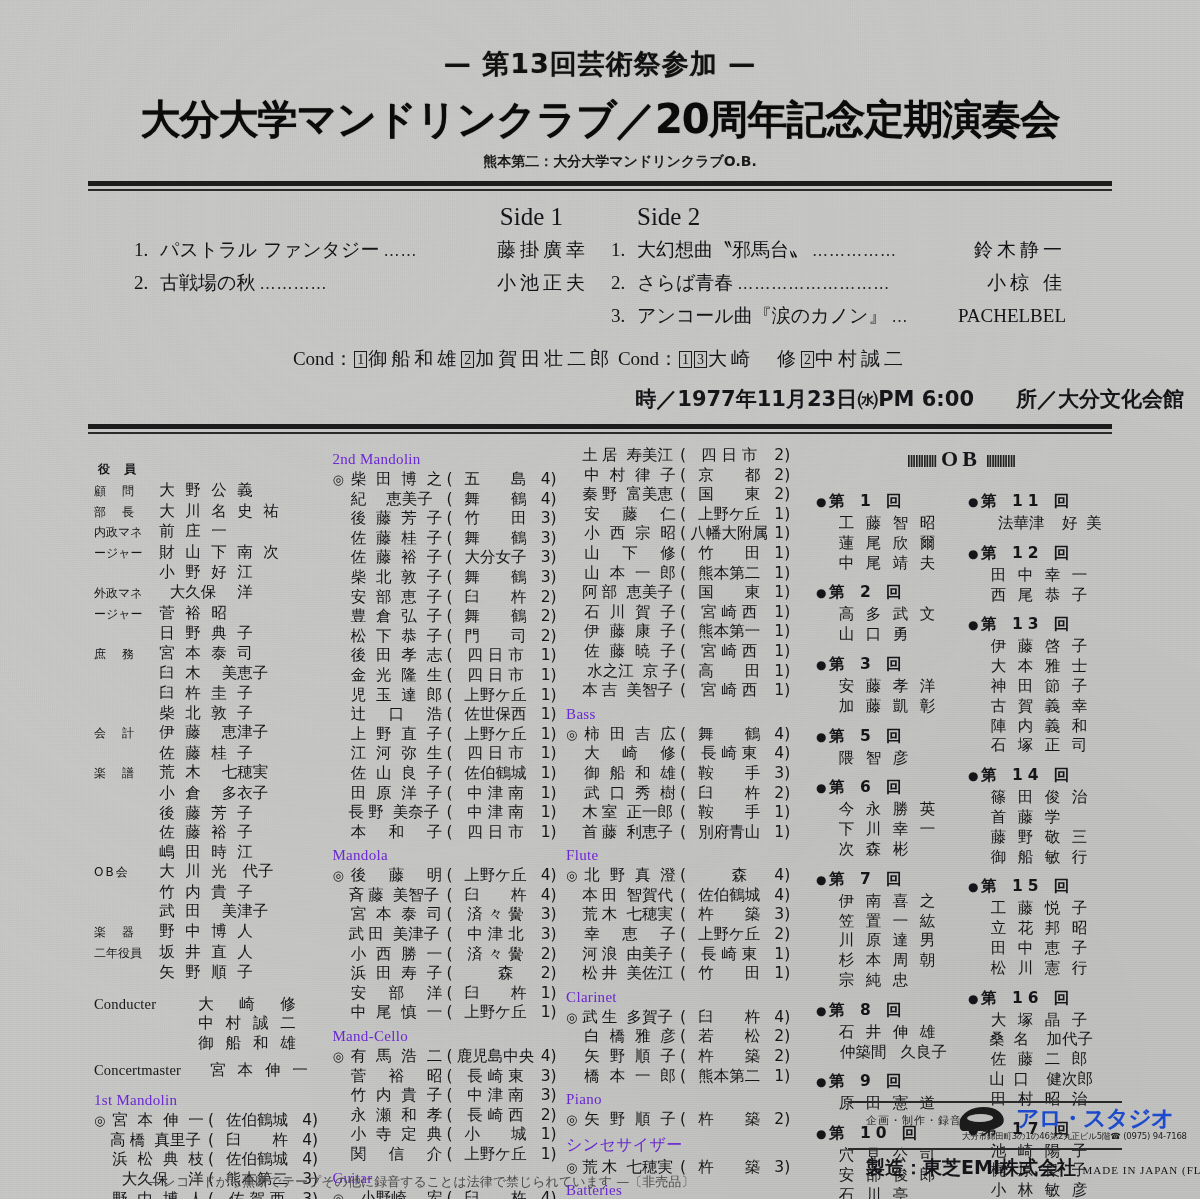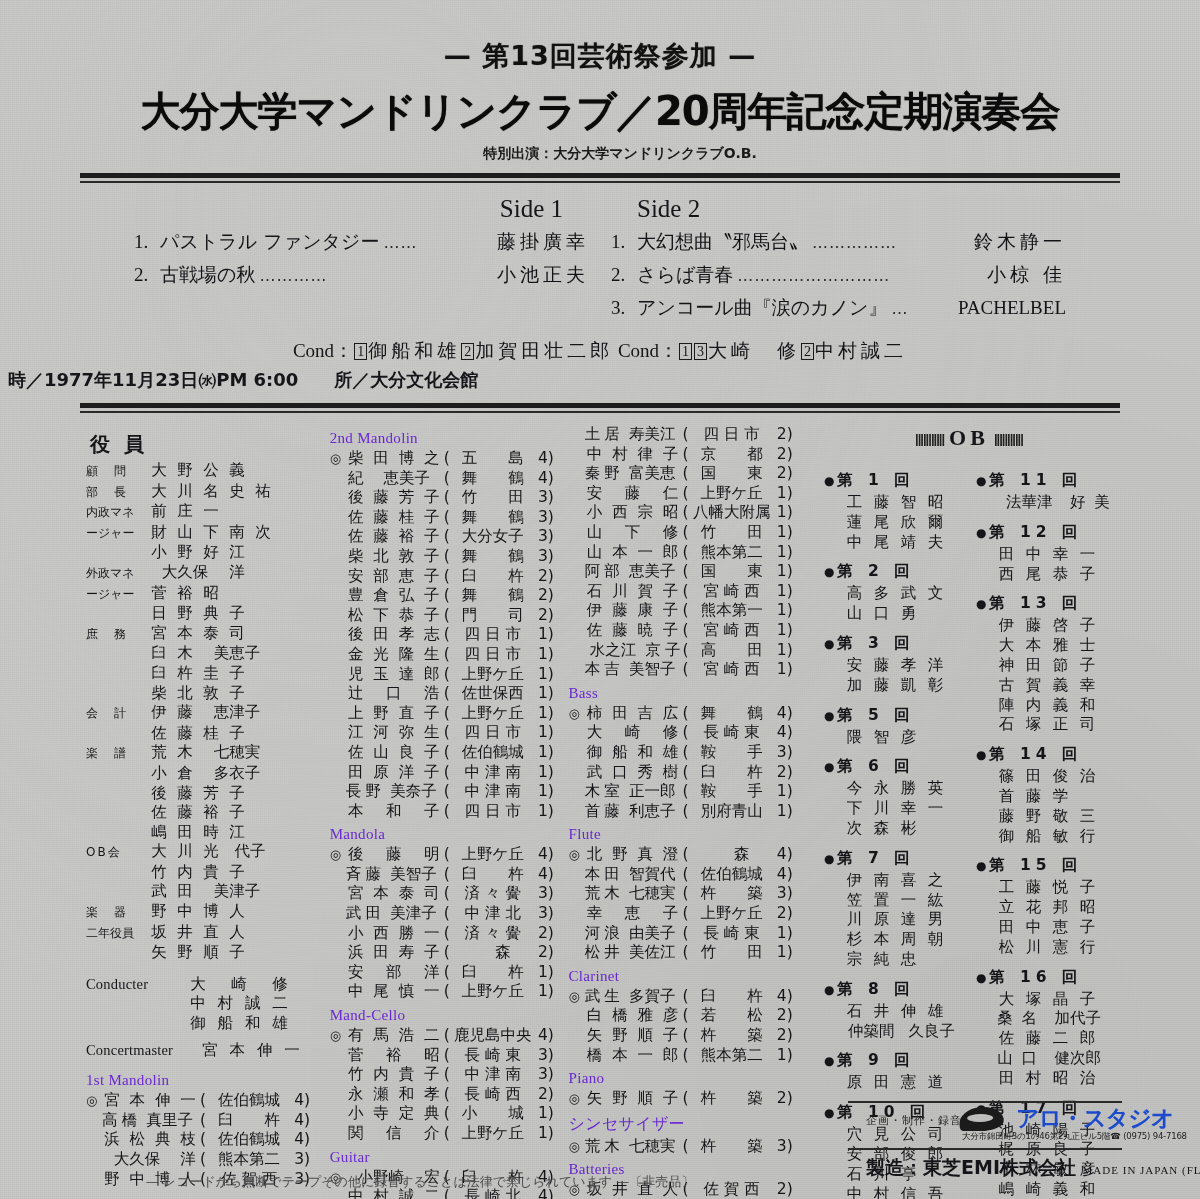--- a/index.html
+++ b/index.html
@@ -14,21 +14,21 @@
   
   .grain{
     position:absolute;inset:0;pointer-events:none;z-index:50;
     background:
       repeating-linear-gradient(0deg,rgba(0,0,0,.022) 0 1px,rgba(255,255,255,.022) 1px 2px),
       repeating-linear-gradient(90deg,rgba(0,0,0,.016) 0 1px,rgba(255,255,255,.016) 1px 2px),
       radial-gradient(ellipse at 30% 18%,rgba(255,255,255,.30),rgba(0,0,0,0) 62%),
       radial-gradient(ellipse at 82% 88%,rgba(0,0,0,.05),rgba(0,0,0,0) 60%);
     mix-blend-mode:multiply;opacity:.75;
   }
-  .sheet{position:absolute;inset:0;padding:8px;}
+  .sheet{position:absolute;inset:0;padding:16px;}
 
   
   .festival{
     text-align:center;font-weight:bold;font-size:27px;letter-spacing:1px;
     margin-top:30px;color:#111;
     text-shadow:0 0 1px rgba(0,0,0,.4);
   }
   .maintitle{
     text-align:center;font-weight:bold;font-size:40px;letter-spacing:-1px;
     margin-top:10px;color:#0b0b0b;white-space:nowrap;
@@ -64,21 +64,21 @@
     text-align:center;font-size:19px;margin-top:10px;white-space:nowrap;
     font-family:"Liberation Serif","DejaVu Serif",serif;
   }
   .condline .jp{font-family:"DejaVu Sans",sans-serif;letter-spacing:4px;}
   .boxnum{
     display:inline-block;border:1.5px solid #1b1b1b;padding:0 2px;
     font-size:14px;line-height:15px;margin:0 1px;vertical-align:1px;
     font-family:"Liberation Serif",serif;
   }
   .dateline{
-    text-align:left;font-size:18px;font-weight:bold;margin-top:4px;
+    text-align:right;font-size:21px;font-weight:bold;margin-top:13px;
     letter-spacing:0px;
   }
   .rule-thick2{height:5px;background:#1d1d1d;margin:11px 72px 0 72px;}
   .rule-thin2{height:2px;background:#2a2a2a;margin:3px 72px 0 72px;}
 
   
   .body{display:flex;margin:12px 78px 0 78px;gap:0;}
   .col{position:relative;}
   .col-a{width:250px;}
   .col-b{width:245px;}
@@ -94,21 +94,21 @@
     font-family:"Liberation Sans",sans-serif;
   }
   .banner .btxt{padding:0 5px;letter-spacing:1px;}
   .banner .btxt.ob{font-family:"Liberation Serif",serif;font-size:22px;letter-spacing:4px;}
 
   .secthead{
     font-family:"Liberation Serif","DejaVu Serif",serif;
     font-size:15px;margin:5px 0 2px 0;color:#6d28d9;letter-spacing:.3px;
   }
   .secthead.jp{font-family:Liberation Serif, serif;font-size:16px;}
-  .grouphead{font-size:20px;font-weight:bold;letter-spacing:14px;margin:6px 0 3px 4px;}
+  .grouphead{font-size:12px;font-weight:bold;letter-spacing:14px;margin:15px 0 3px 4px;}
 
   
   .prow{display:flex;align-items:baseline;font-size:15.5px;line-height:19.6px;white-space:nowrap;}
   .mark{width:14px;flex:0 0 14px;font-size:13px;line-height:19.6px;}
   .role{width:60px;flex:0 0 60px;font-size:12px;letter-spacing:2px;}
   .role.wide{letter-spacing:0px;}
   .nm{display:flex;flex:0 0 auto;}
   .nm span{display:inline-block;text-align:center;}
   .sch{display:flex;flex:0 0 auto;}
   .paren{display:inline-block;}
@@ -184,21 +184,21 @@
   }
 </style>
 </head>
 <body>
 
 <div class="sheet">
 
   <div>
     <div class="festival">— 第13回芸術祭参加 —</div>
     <div class="maintitle">大分大学マンドリンクラブ／20周年記念定期演奏会</div>
-    <div class="special">特別出演：大分大学マンドリンクラブO.B.</div>
+    <div class="special">熊本第二：大分大学マンドリンクラブO.B.</div>
     <div class="rule-thick"></div>
     <div class="rule-thin"></div>
   </div>
 
   <div>
     <div class="sidehead">
       <span>Side 1</span>
       <span>Side 2</span>
     </div>
     <div class="tracks">

